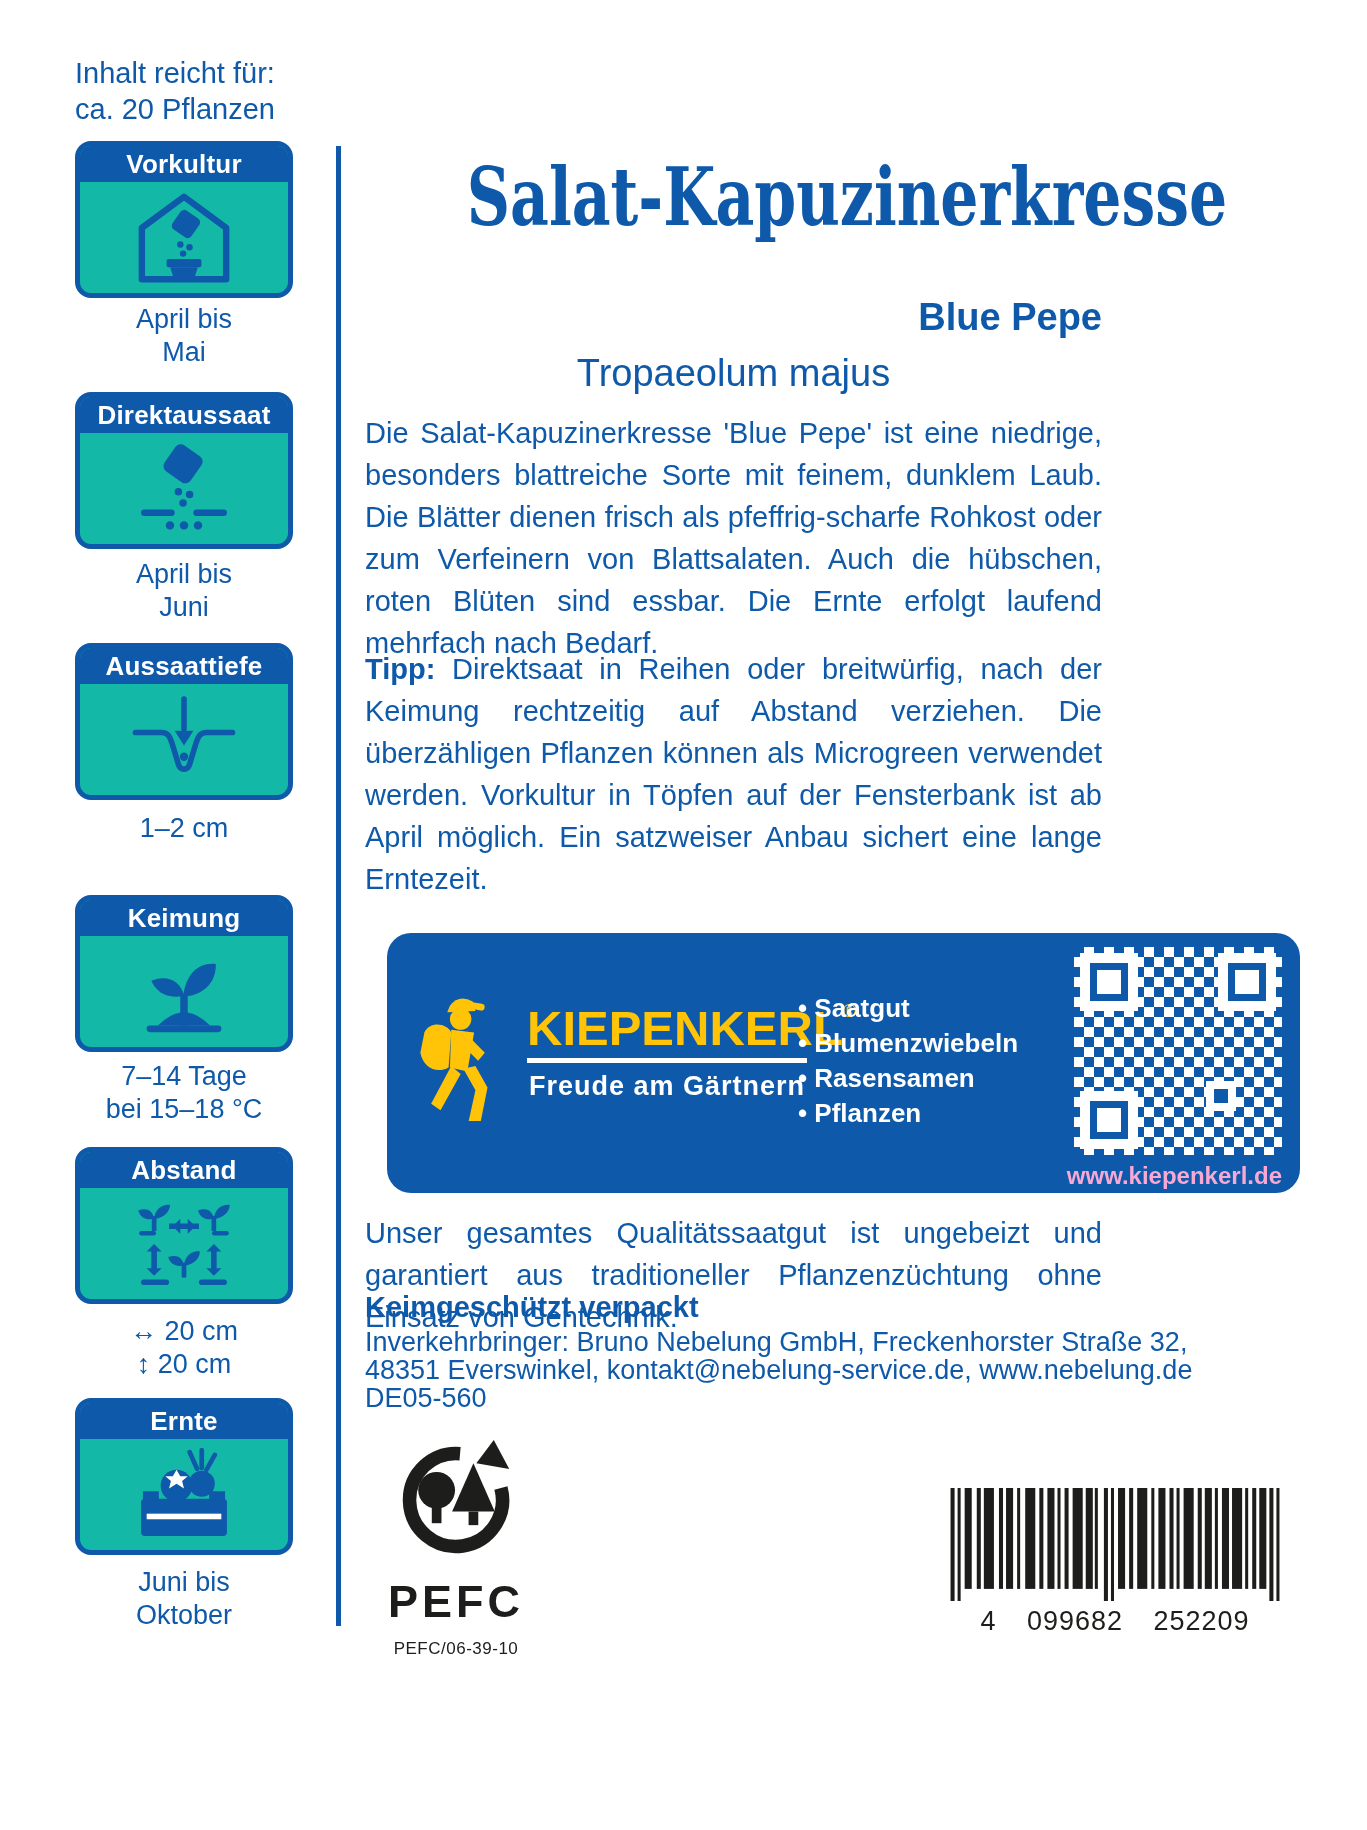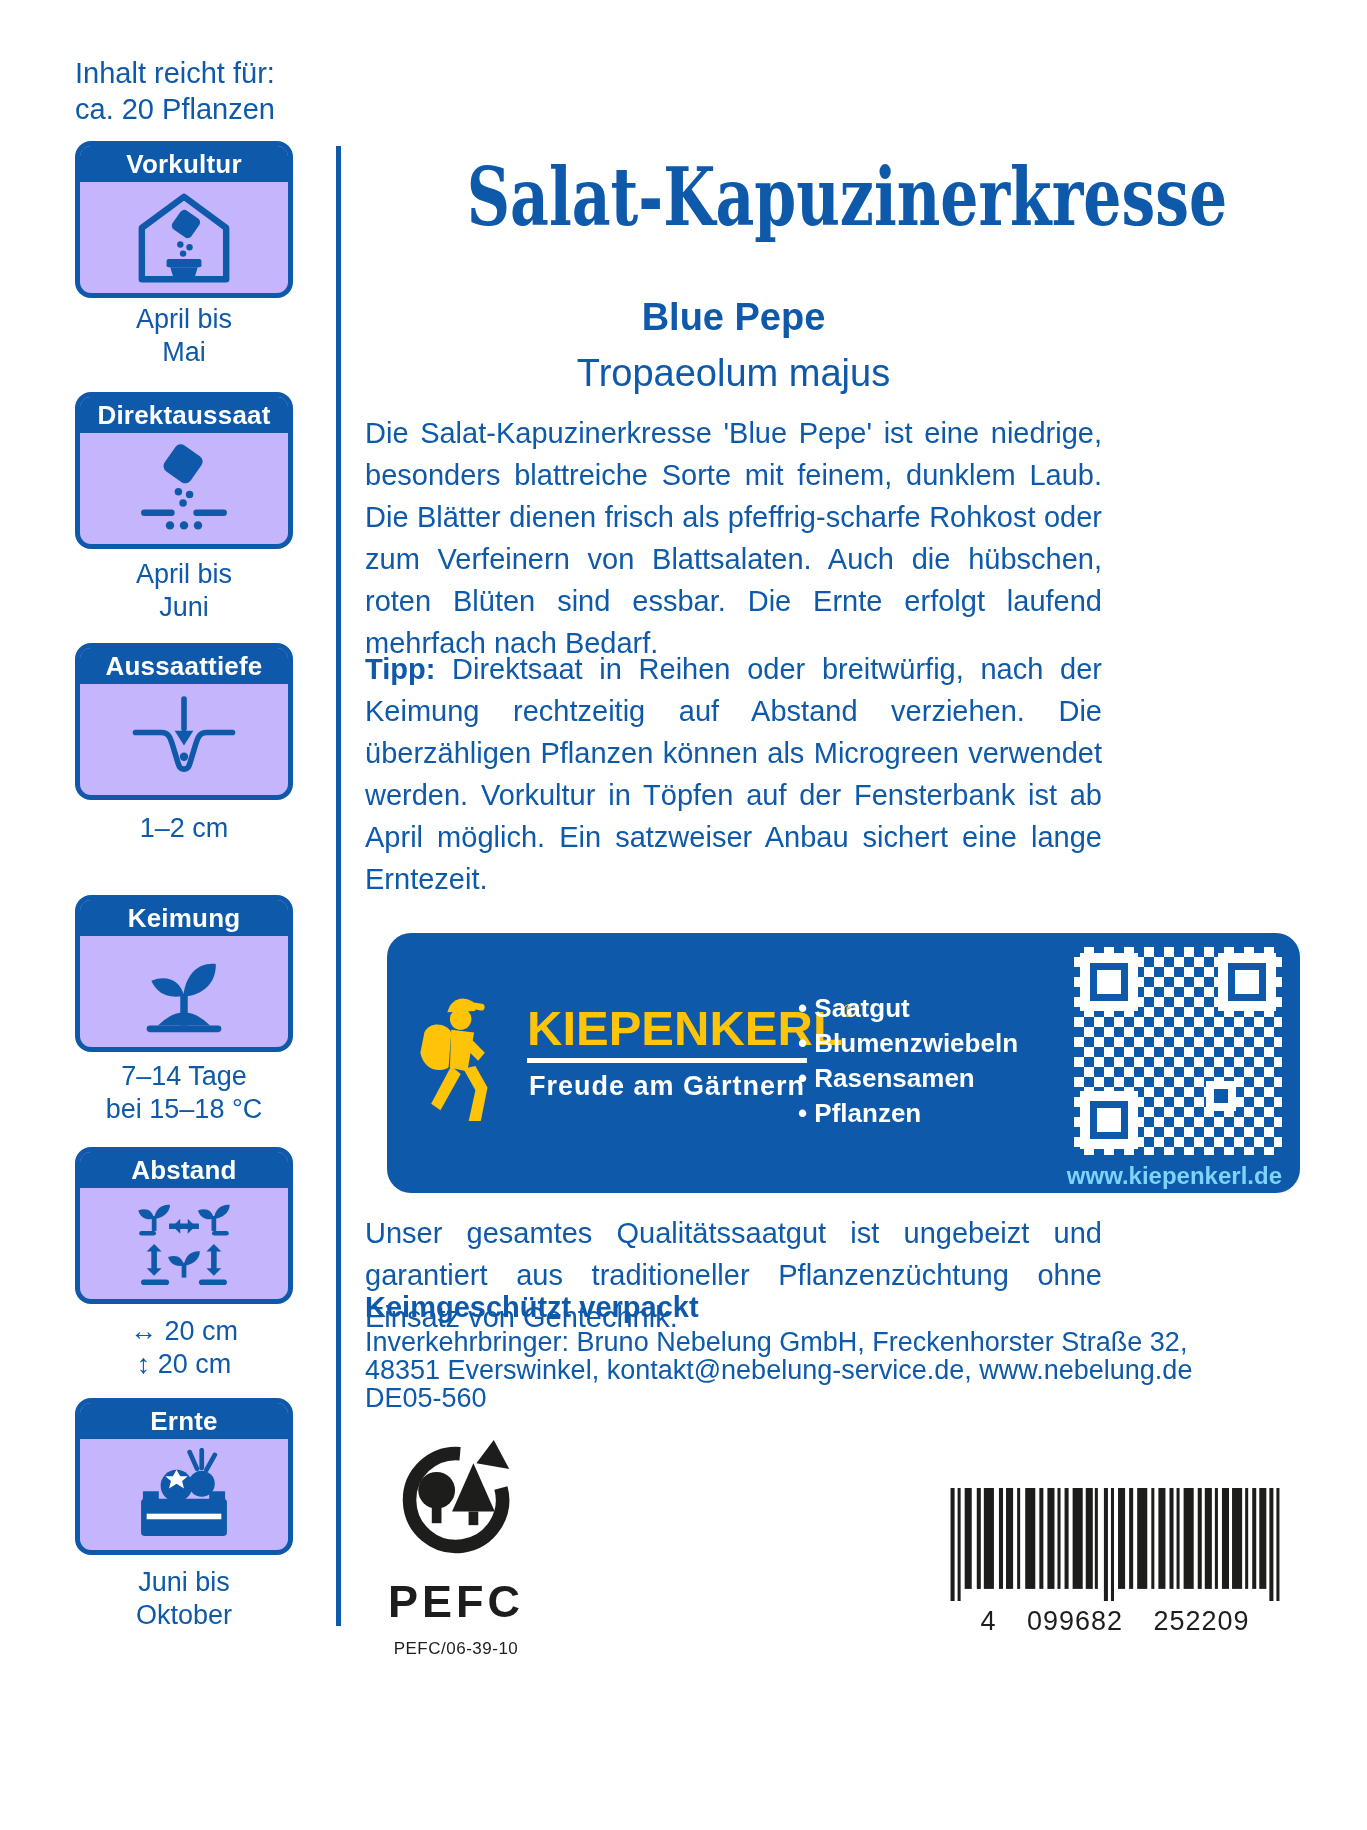--- a/index.html
+++ b/index.html
@@ -10,31 +10,31 @@
   }
   *{margin:0;padding:0;box-sizing:border-box;}
   html,body{background:#f2f2f2;}
   body{font-family:"Liberation Sans",sans-serif;}
   .page{position:relative;width:1367px;height:1830px;background:#fff;margin:0 auto;overflow:hidden;color:var(--blue);}
 
   
   .note{position:absolute;left:75px;top:30px;font-size:29px;line-height:36px;font-weight:500;margin-top:25px;}
 
   
-  .infobox{position:absolute;left:75px;width:218px;height:157px;border:5px solid var(--blue);border-radius:16px;background:#c4b5fd;overflow:hidden;}
+  .infobox{position:absolute;left:75px;width:218px;height:157px;border:5px solid var(--blue);border-radius:16px;background:#14b8a6;overflow:hidden;}
   .infobox-header{height:36px;background:var(--blue);color:#fff;font-weight:bold;font-size:26px;line-height:36px;text-align:center;letter-spacing:.2px;}
   .infobox-icon{height:111px;display:flex;align-items:center;justify-content:center;color:var(--blue);}
   .sb-caption{position:absolute;left:60px;width:248px;text-align:center;font-size:27px;line-height:33px;font-weight:500;}
 
   .divider{position:absolute;left:336px;top:146px;width:5px;height:1480px;background:var(--blue);}
 
   
   .title{position:absolute;left:340px;top:150px;width:760px;text-align:center;font-family:"DejaVu Serif",serif;font-weight:bold;font-size:80px;white-space:nowrap;}
   .title>span{display:inline-block;transform:scaleX(.75);transform-origin:center;}
-  .variety{position:absolute;left:365px;top:296px;width:737px;text-align:center;font-size:38px;font-weight:bold;}
+  .variety{position:absolute;left:365px;top:296px;width:737px;text-align:right;font-size:38px;font-weight:bold;}
   .botanical{position:absolute;left:365px;top:352px;width:737px;text-align:center;font-size:38px;font-weight:400;}
   .para{position:absolute;left:365px;width:737px;font-size:29px;line-height:42px;text-align:justify;}
   .para b{font-weight:bold;}
 
   
   .bluebox{position:absolute;left:387px;top:933px;width:913px;height:260px;background:var(--blue);border-radius:24px;}
   .brand-logo{position:absolute;left:28px;top:52px;width:392px;}
   .brand-man{position:absolute;left:0;top:4px;width:94px;height:138px;}
   .brand-text{margin-left:112px;text-align:center;}
   .brand-name{color:var(--yellow);font-weight:bold;font-size:49px;letter-spacing:0px;line-height:52px;white-space:nowrap;}
@@ -43,21 +43,21 @@
   .brand-slogan{color:#fff;font-weight:bold;font-size:27px;letter-spacing:1px;}
   .products{position:absolute;left:411px;top:58px;color:#fff;font-weight:bold;font-size:26px;line-height:35px;}
   .products div::before{content:"• ";}
   .qr{position:absolute;top:14px;right:18px;width:208px;height:208px;background-color:var(--blue);
       background-image:conic-gradient(#fff 0 25%, transparent 0 50%, #fff 0 75%, transparent 0);
       background-size:20px 20px;border-radius:2px;}
   .qr-finder{position:absolute;width:58px;height:58px;border:10px solid #fff;background:var(--blue);}
   .qr-finder::after{content:"";position:absolute;inset:7px;background:#fff;}
   .qr-tl{left:6px;top:6px;} .qr-tr{right:6px;top:6px;} .qr-bl{left:6px;bottom:6px;}
   .qr-align{position:absolute;right:46px;bottom:44px;width:30px;height:30px;border:8px solid #fff;background:var(--blue);}
-  .website{position:absolute;right:18px;top:229px;color:#7dd3fc;font-weight:bold;font-size:24px;}
+  .website{position:absolute;right:18px;top:229px;color:#f9a8d4;font-weight:bold;font-size:24px;}
 
   .quality{top:1212px;}
   .packaging{position:absolute;left:365px;top:1291px;font-size:29px;font-weight:bold;}
   .distributor{position:absolute;left:365px;top:1328px;font-size:27px;line-height:28px;font-weight:400;}
 
   
   .pefc{position:absolute;left:378px;top:1438px;width:156px;text-align:center;color:var(--black);}
   .pefc-label{font-size:45px;font-weight:bold;letter-spacing:4px;line-height:44px;margin-top:16px;}
   .pefc-cert{font-size:17px;letter-spacing:.5px;margin-top:15px;}
 

